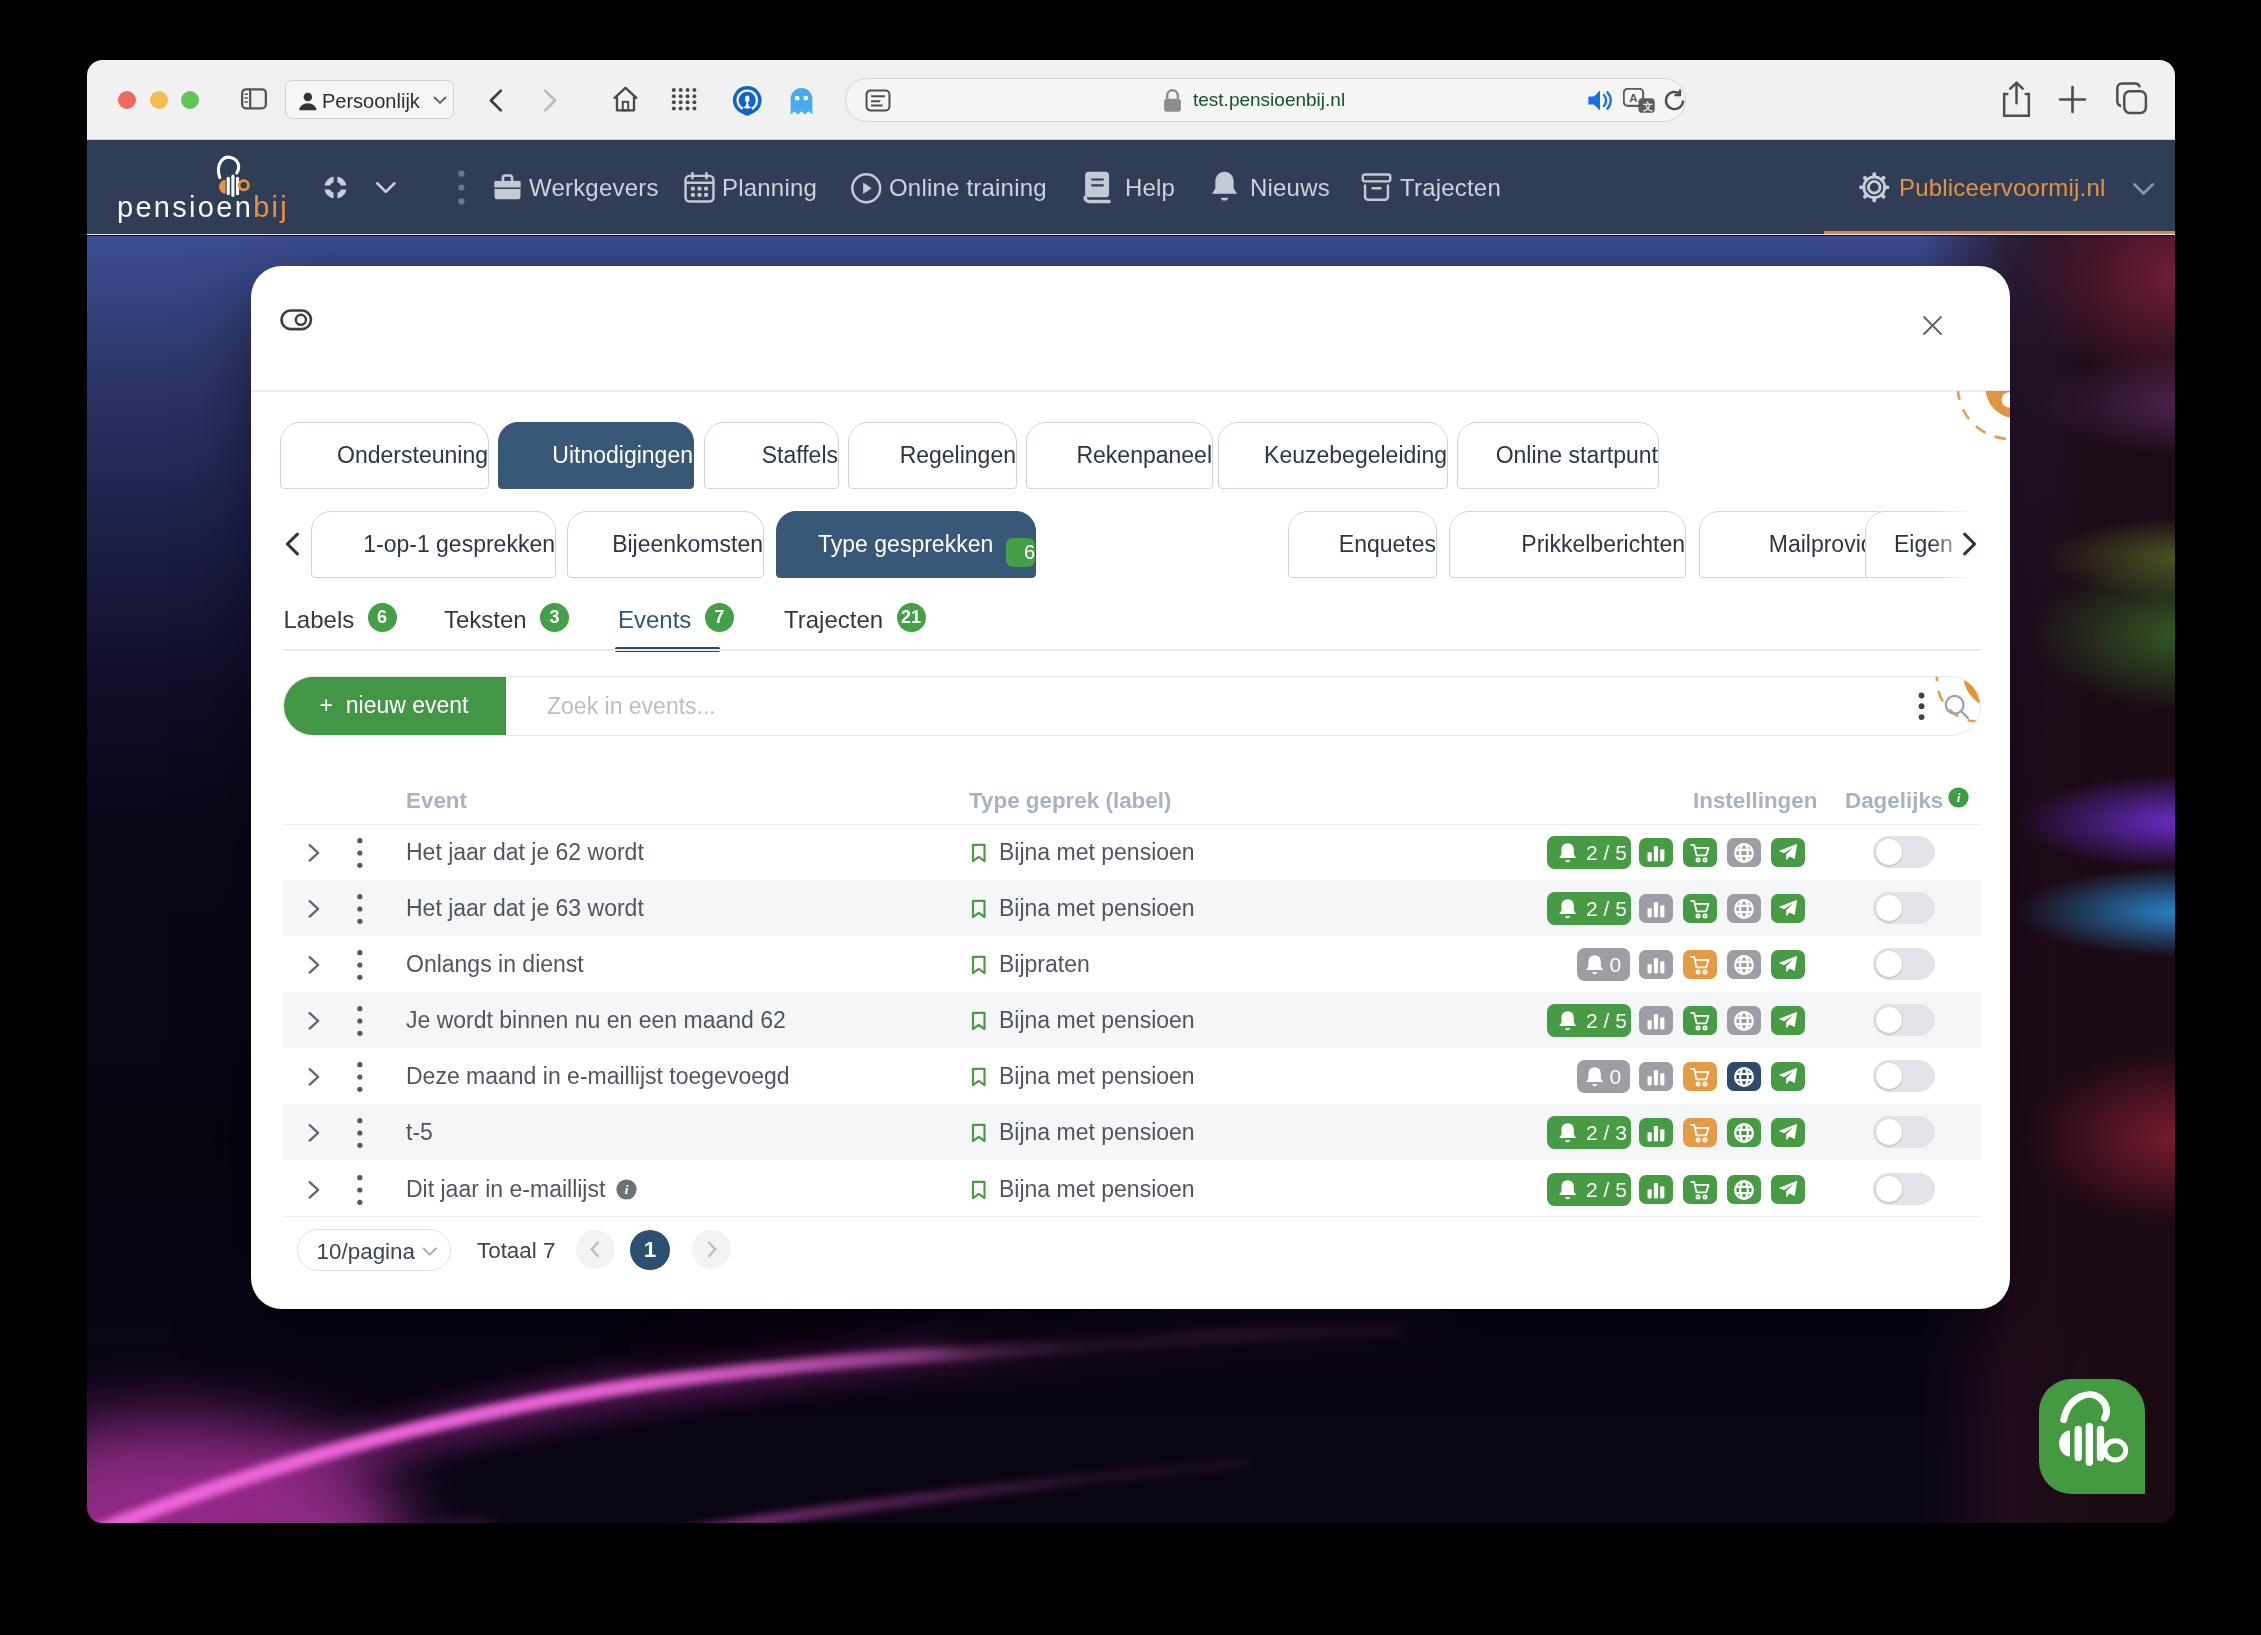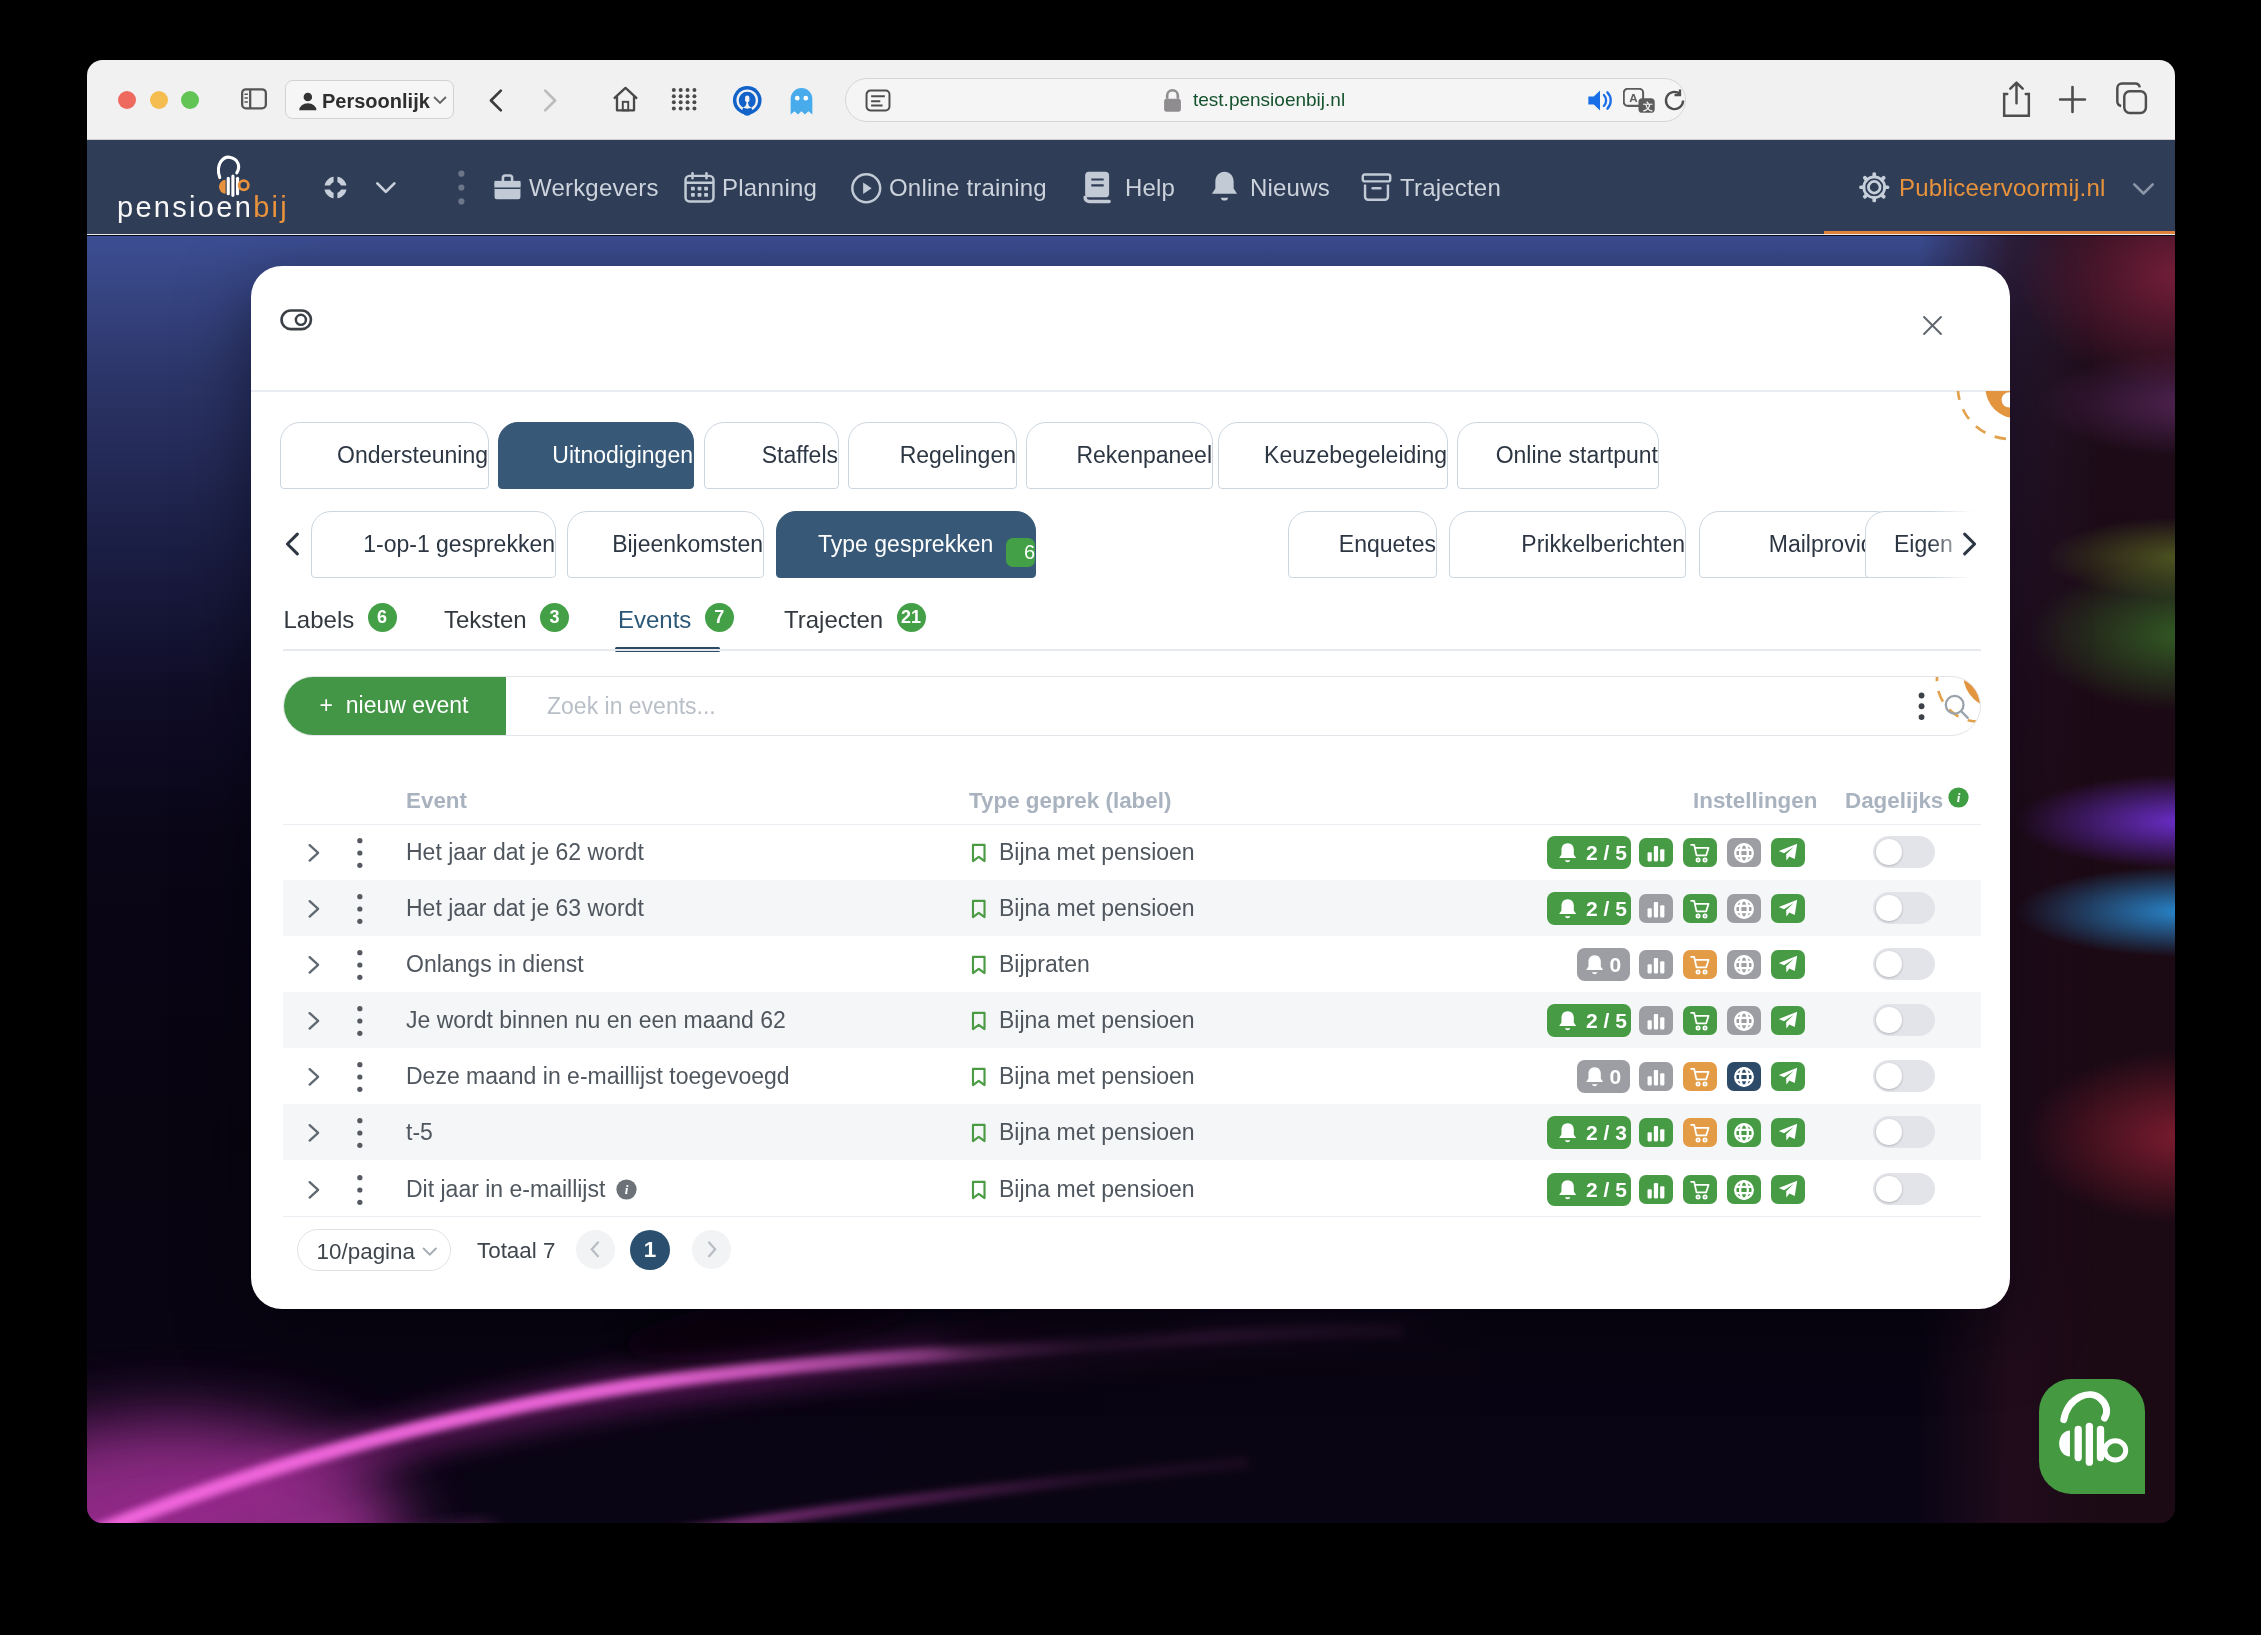--- a/index.html
+++ b/index.html
@@ -1,21 +1,21 @@
 <!DOCTYPE html>
 <html style="font-size:12.4px"><head><meta charset="utf-8">
 <style>
 *{margin:0;padding:0;box-sizing:border-box}
 html,body{width:2261px;height:1636px;background:#000;overflow:hidden;font-family:"Liberation Sans",sans-serif}
 .win{position:absolute;left:87px;top:60px;width:2088px;height:1463px;border-radius:15.5px;overflow:hidden;background:#0a0716}
 
 .tb{position:absolute;left:0;top:0;width:2088px;height:80px;background:#f2f1f2;border-bottom:0.8px solid #cfcdcf}
 .dot{position:absolute;top:31px;width:18px;height:18px;border-radius:50%}
 .pill{position:absolute;left:198px;top:20px;width:169px;height:39px;border:1.2px solid #d2d0d2;border-radius:7.7px;background:#f7f6f7}
-.pill .ptxt{position:absolute;left:36px;top:9.3px;font-size:20px;font-weight:bold;color:#2e2e2e}
+.pill .ptxt{position:absolute;left:36px;top:9.3px;font-size:20px;font-weight:normal;color:#2e2e2e}
 .abar{position:absolute;left:758px;top:18px;width:841px;height:44px;border:1.2px solid #d6d4d6;border-radius:22.4px;background:#f6f5f6}
 .atxt{position:absolute;left:347px;top:10px;font-size:19px;color:#14532d}
 .tbi{position:absolute;top:25.5px;color:#535353}
 
 .nb{position:absolute;left:0;top:80px;width:2088px;height:95px;background:#2f3d56;border-bottom:1.5px solid #e9e9f0}
 .nbitem{position:absolute;top:34px;font-size:24px;color:#ccd3dc;letter-spacing:0.2px}
 .nborange{position:absolute;left:1737px;top:91px;width:351px;height:3.1px;background:#e0823c}
 
 .vp{position:absolute;left:0;top:176px;width:2088px;height:1287px;overflow:hidden;
 background:linear-gradient(180deg,#3c4e93 0%,#2c3568 11%,#1c2047 23%,#100d28 35%,#0a0617 47%,#080410 70%,#0a0515 100%)}
@@ -44,21 +44,21 @@
 .l3div{position:absolute;left:32px;top:383px;width:1698px;height:2.3px;background:#e6eaef}
 
 .sbar{position:absolute;left:32px;top:410px;width:1698px;height:60px;border:1.5px solid #e2e6ea;border-radius:31px;background:#fff;overflow:hidden}
 .sbtn{position:absolute;left:-1.5px;top:-1.5px;width:223px;height:76px;background:#429645;border-radius:31px 0 0 31px;color:#fff;font-size:23px;text-align:center;line-height:59px}
 .sph{position:absolute;left:263px;top:15.5px;font-size:23px;color:#b9bfc7}
 
 .thead{position:absolute;left:32px;top:511px;width:1698px;height:47px;font-size:22.4px;font-weight:bold;color:#a9b3bf}
 .row{position:absolute;left:32px;width:1698px;height:56px;font-size:23px;color:#4f565e}
 .rowg{background:#f5f6f8}
 .rdiv{position:absolute;left:32px;width:1698px;height:1.2px;background:#eaedf1}
-.bpill{position:absolute;top:12.4px;height:32.5px;border-radius:7.7px;color:#fff;font-size:21px;font-weight:bold;text-align:center}
+.bpill{position:absolute;top:12.4px;height:32.5px;border-radius:7.7px;color:#fff;font-size:21px;font-weight:normal;text-align:center}
 .ibtn{position:absolute;top:14px;width:34px;height:29px;border-radius:7px}
 .ibtn svg{position:absolute;left:50%;top:50%;transform:translate(-50%,-50%)}
 .grn{background:#479b44}
 .gry{background:#9d9ea3}
 .org{background:#e39b45}
 .nvy{background:#2d4a68}
 .tgl{position:absolute;left:1590px;top:12.4px;width:62px;height:32px;border-radius:16.3px;background:#e2e4e9}
 .tgl::after{content:"";position:absolute;left:3.1px;top:3.1px;width:25.5px;height:25.5px;border-radius:50%;background:#fff;box-shadow:0 0.8px 2.3px rgba(0,0,0,.25)}
 .rch{position:absolute;left:22.4px;top:18px;width:17px;height:21.7px}
 .rdots{position:absolute;left:73px;top:11.6px;width:7.7px;height:34px}

